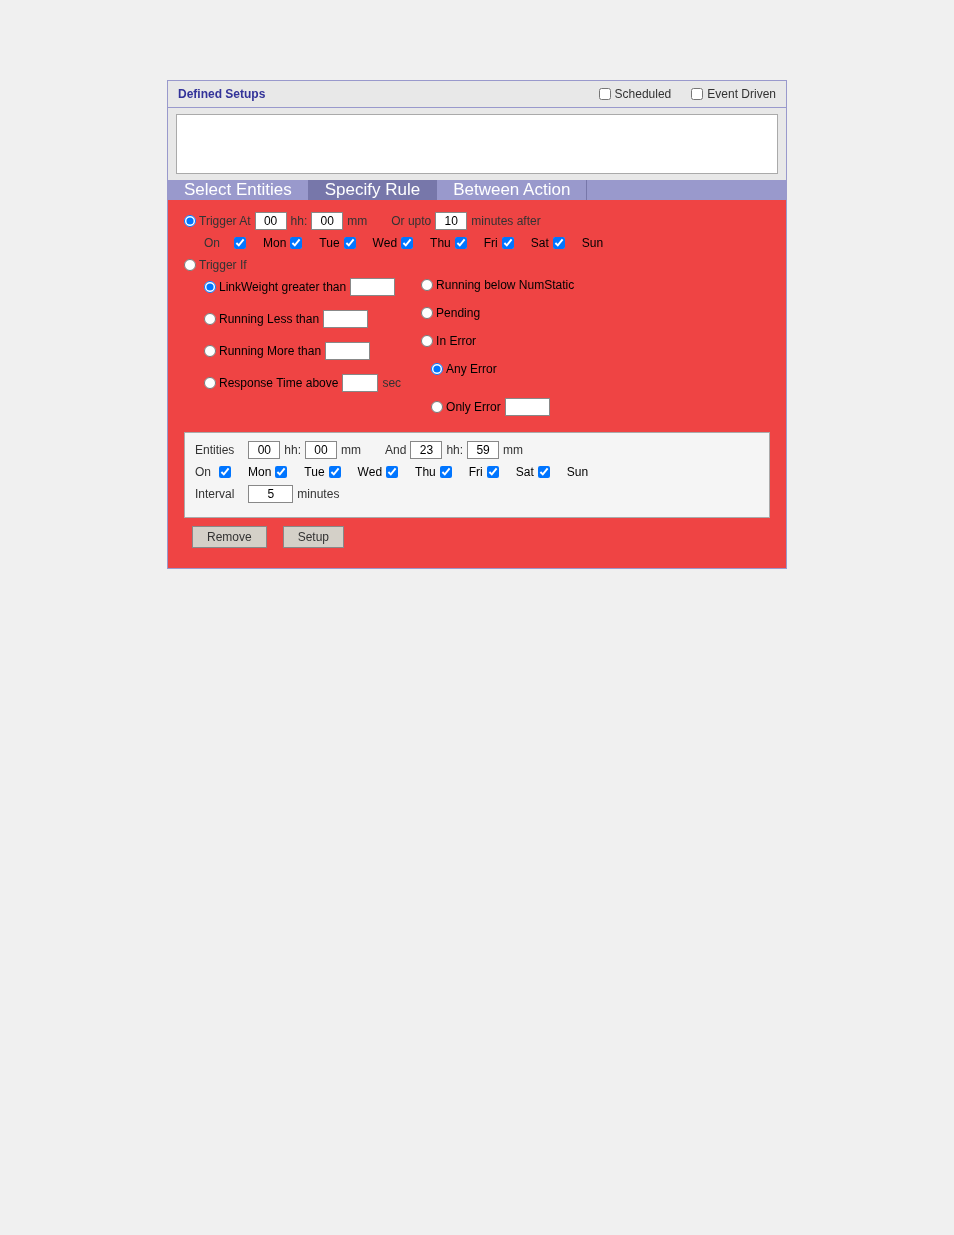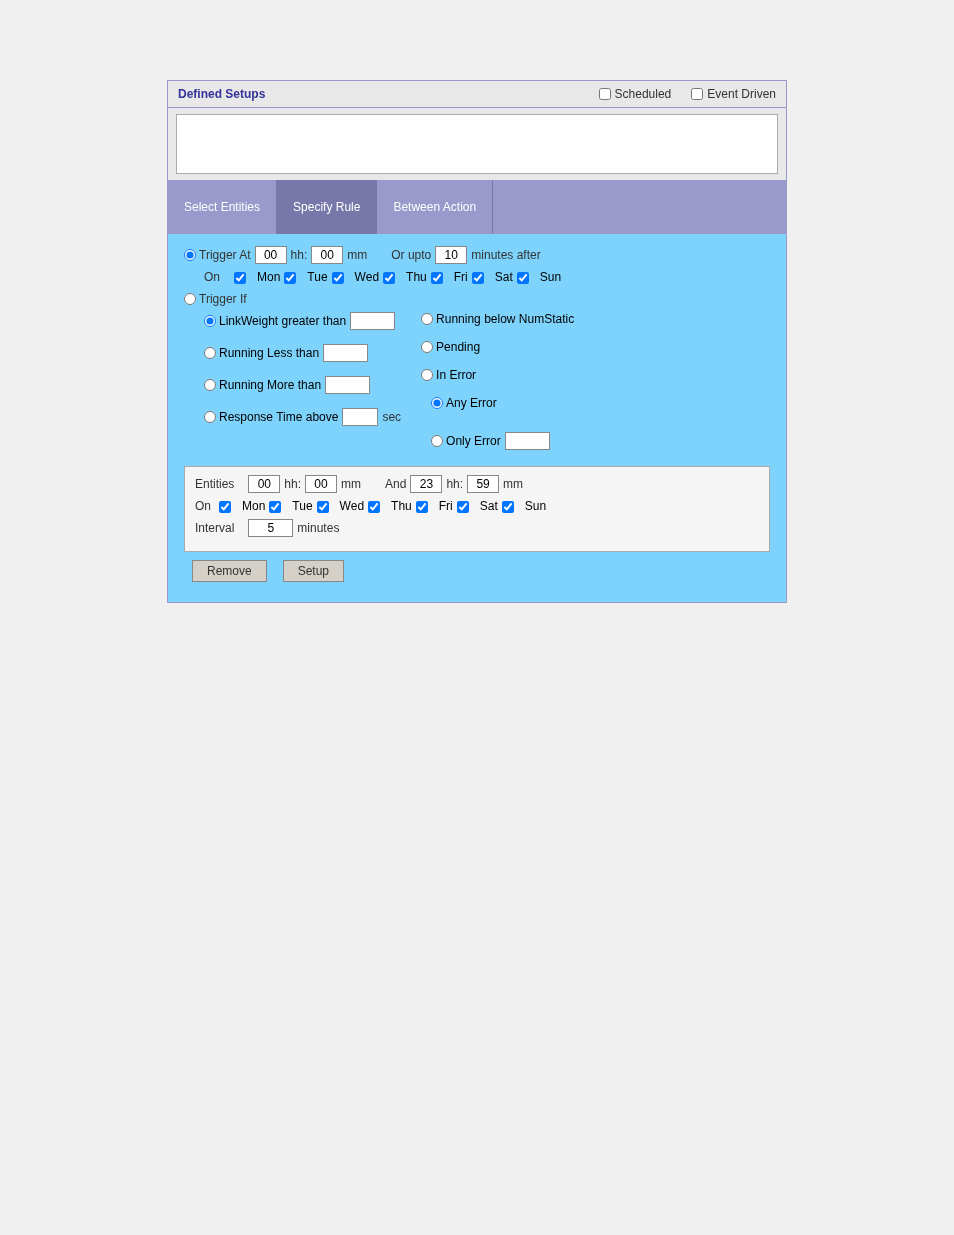--- a/index.html
+++ b/index.html
@@ -56,34 +56,34 @@
       height: 60px;
     }
 
     .tabs-row {
       display: flex;
       background: #9999cc;
       margin: 0;
     }
 
     .tab {
-      padding: 20px 16px;
+      padding: 0 16px;
       color: white;
-      font-size: 12px;
+      font-size: 17px;
       cursor: pointer;
       border-right: 1px solid #7777aa;
     }
 
     .tab.active {
       background: #7777aa;
     }
 
     .content-area {
       padding: 12px 16px;
-      background: #7dd3fc;
+      background: #ef4444;
     }
 
     .trigger-section {
       margin-bottom: 8px;
     }
 
     .row {
       display: flex;
       align-items: center;
       margin-bottom: 6px;
@@ -118,22 +118,22 @@
     .radio-label {
       display: flex;
       align-items: center;
       gap: 3px;
       cursor: pointer;
       white-space: nowrap;
     }
 
     .checkbox-label {
       display: flex;
-      align-items: flex-end;
-      gap: 11px;
+      align-items: center;
+      gap: 17px;
       cursor: pointer;
       white-space: nowrap;
     }
 
     .trigger-if-section {
       margin-top: 8px;
     }
 
     .trigger-if-options {
       margin-left: 20px;

